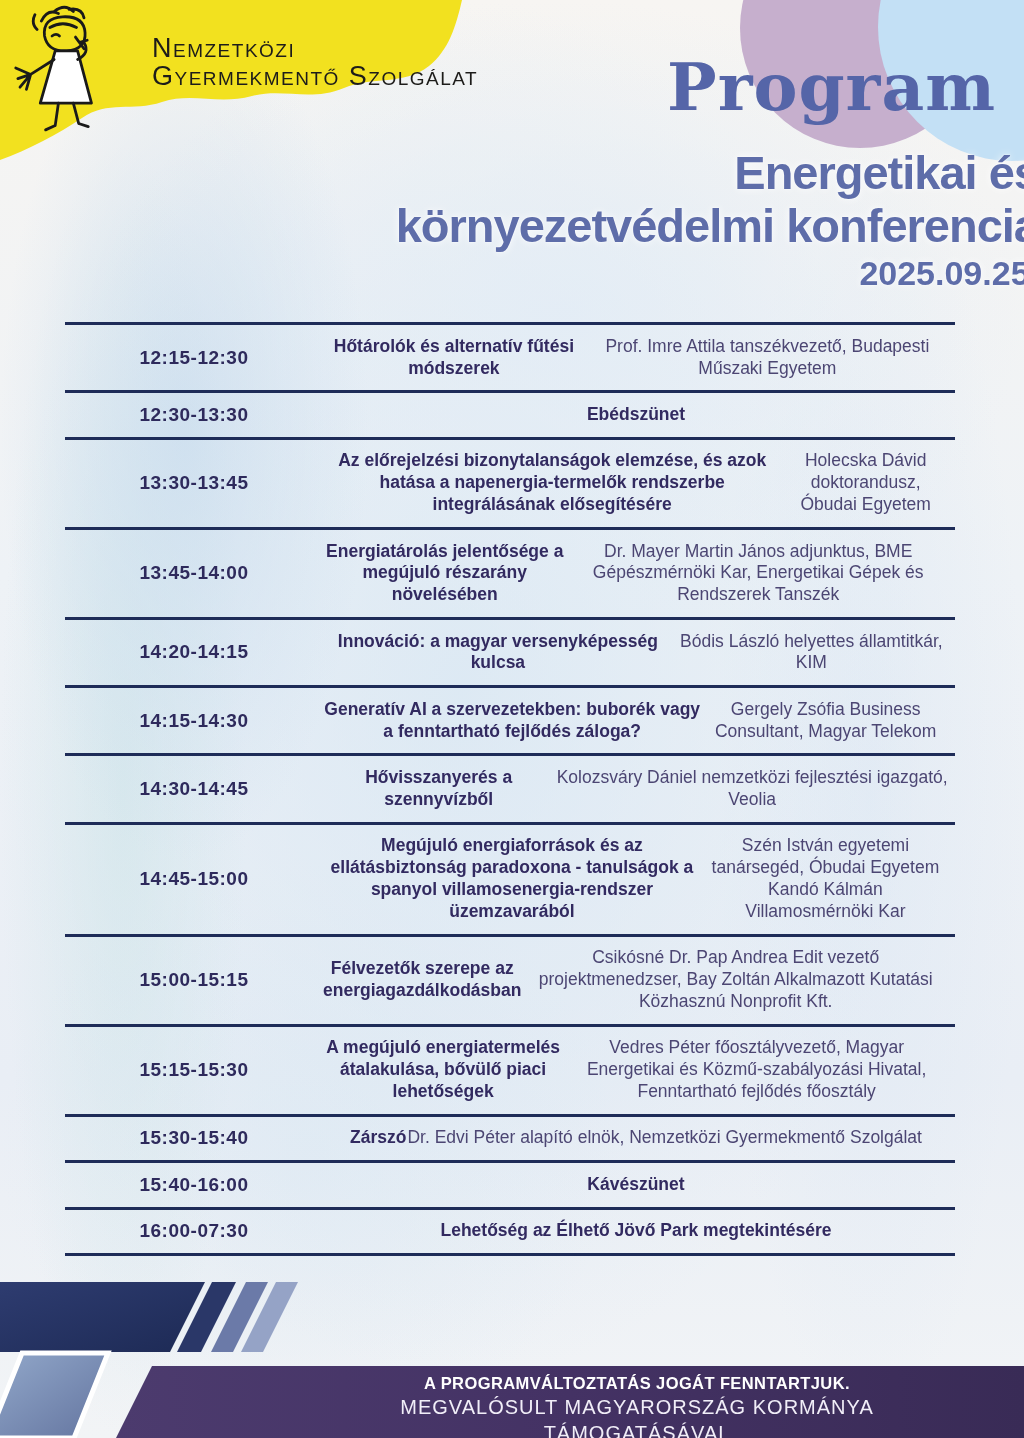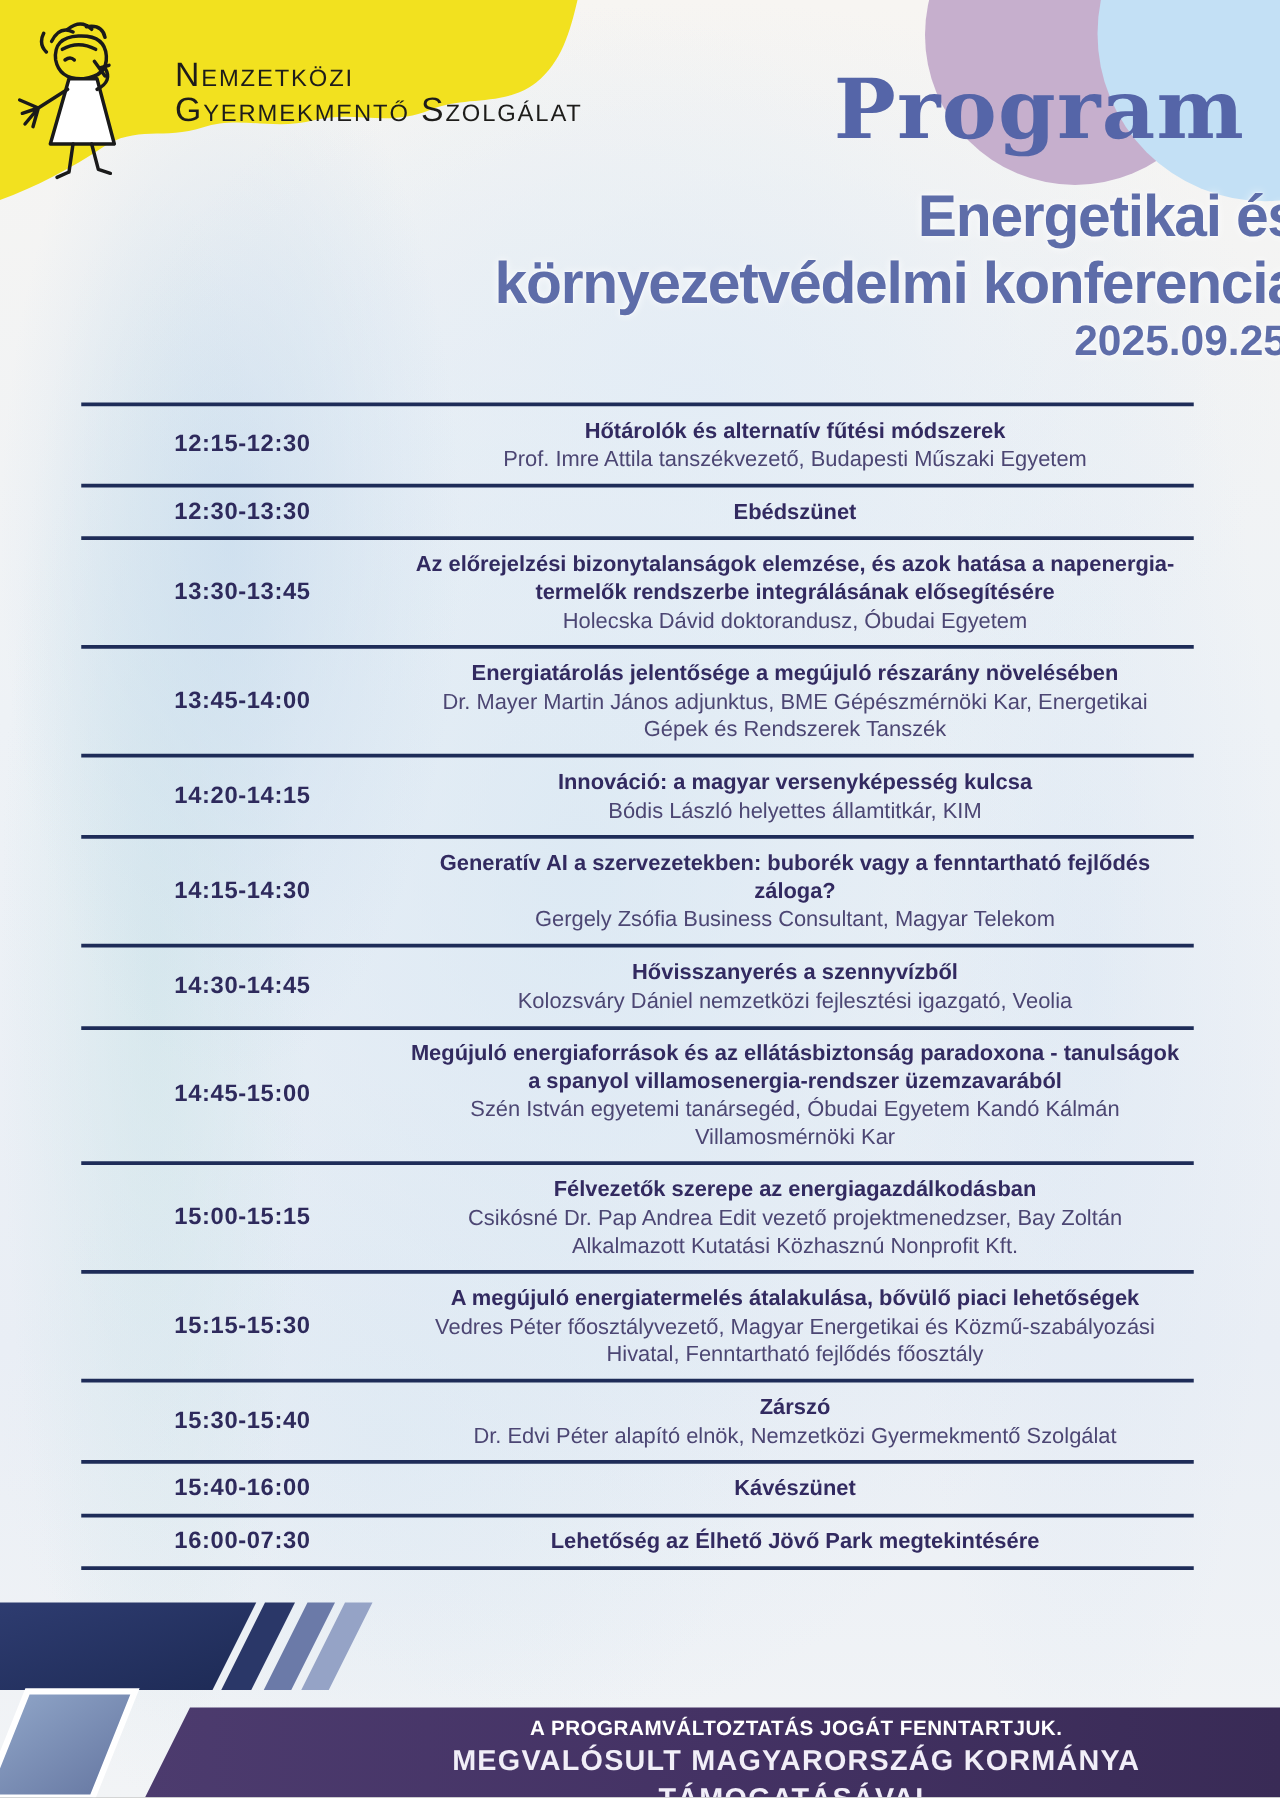--- a/index.html
+++ b/index.html
@@ -18,21 +18,21 @@
       radial-gradient(closest-side at 55% 22%, rgba(226,236,246,.8), rgba(226,236,246,0)),
       radial-gradient(closest-side at 12% 55%, rgba(205,228,232,.6), rgba(205,228,232,0)),
       radial-gradient(closest-side at 45% 48%, rgba(214,230,243,.7), rgba(214,230,243,0)),
       radial-gradient(closest-side at 85% 55%, rgba(221,232,244,.6), rgba(221,232,244,0)),
       radial-gradient(closest-side at 30% 80%, rgba(223,234,243,.7), rgba(223,234,243,0)),
       linear-gradient(180deg,#f7f5f2 0%, #eef2f6 40%, #e9eef5 75%, #f2f4f6 100%);
   }
 
   
   .yellow-blob{position:absolute;left:0;top:0;width:470px;height:172px;}
-  .logo-group{position:absolute;left:8px;top:16px;display:flex;gap:12px;align-items:flex-start;}
+  .logo-group{position:absolute;left:8px;top:4px;display:flex;gap:24px;align-items:flex-start;}
   .logo-doodle{width:120px;height:128px;}
   .org-name{padding-top:30px;color:#1d1c1a;font-variant:small-caps;
     font-weight:400;font-size:27px;line-height:1.05;letter-spacing:1.5px;
     font-family:"Liberation Sans", sans-serif;}
   .circle{position:absolute;border-radius:50%;}
   .circle-mauve{left:740px;top:-92px;width:240px;height:240px;background:#c6afcd;}
   .circle-blue{left:878px;top:-107px;width:268px;height:268px;background:#c3e0f5;}
   .program-label{
     position:absolute;right:28px;top:26px;
     font-family:"DejaVu Serif", serif;font-weight:700;
@@ -53,38 +53,38 @@
   .row{
     border-top:3px solid #1e2c58;
     flex:1 1 auto;
     display:grid;grid-template-columns:258px 1fr;
     align-items:center;
     padding:8px 0;
   }
   .time{
     text-align:center;font-size:19px;font-weight:700;color:#2e2a5c;letter-spacing:.5px;
   }
-  .content{display:flex;flex-direction:column;align-items:center;justify-content:center;
+  .content{display:flex;flex-direction:row;align-items:center;justify-content:center;
     gap:1px;text-align:center;padding-right:6px;}
   .session-title{
     max-width:624px;font-size:17.5px;font-weight:700;color:#322a60;line-height:1.25;
   }
   .session-speaker{
     max-width:600px;font-size:17.5px;font-weight:400;color:#4c4673;line-height:1.25;
   }
 
   
   .footer-shapes{position:absolute;left:0;top:1256px;width:1024px;height:182px;}
   .footer-text{
     position:absolute;left:0;top:1374px;width:1024px;
     padding-left:295px;padding-right:45px;box-sizing:border-box;
     text-align:center;color:#ffffff;
   }
   .footer-note{font-size:16.5px;font-weight:700;letter-spacing:.4px;}
-  .footer-support{font-size:23px;font-weight:700;letter-spacing:1px;color:#f1eef8;line-height:1.2;margin-top:2px;}
+  .footer-support{font-size:20px;font-weight:400;letter-spacing:1px;color:#f1eef8;line-height:1.2;margin-top:2px;}
 </style>
 </head>
 <body>
 
 <div class="page">
 
   <svg class="yellow-blob" viewBox="0 0 470 172" preserveAspectRatio="none" aria-hidden="true">
     <path fill="#f2e11f" d="M0,0 H462 C456,26 449,50 429,66 C403,86 372,76 344,88
          C310,102 284,88 252,96 C218,105 192,92 162,102
          C132,112 108,100 82,118 C58,134 28,150 0,160 Z"></path>

